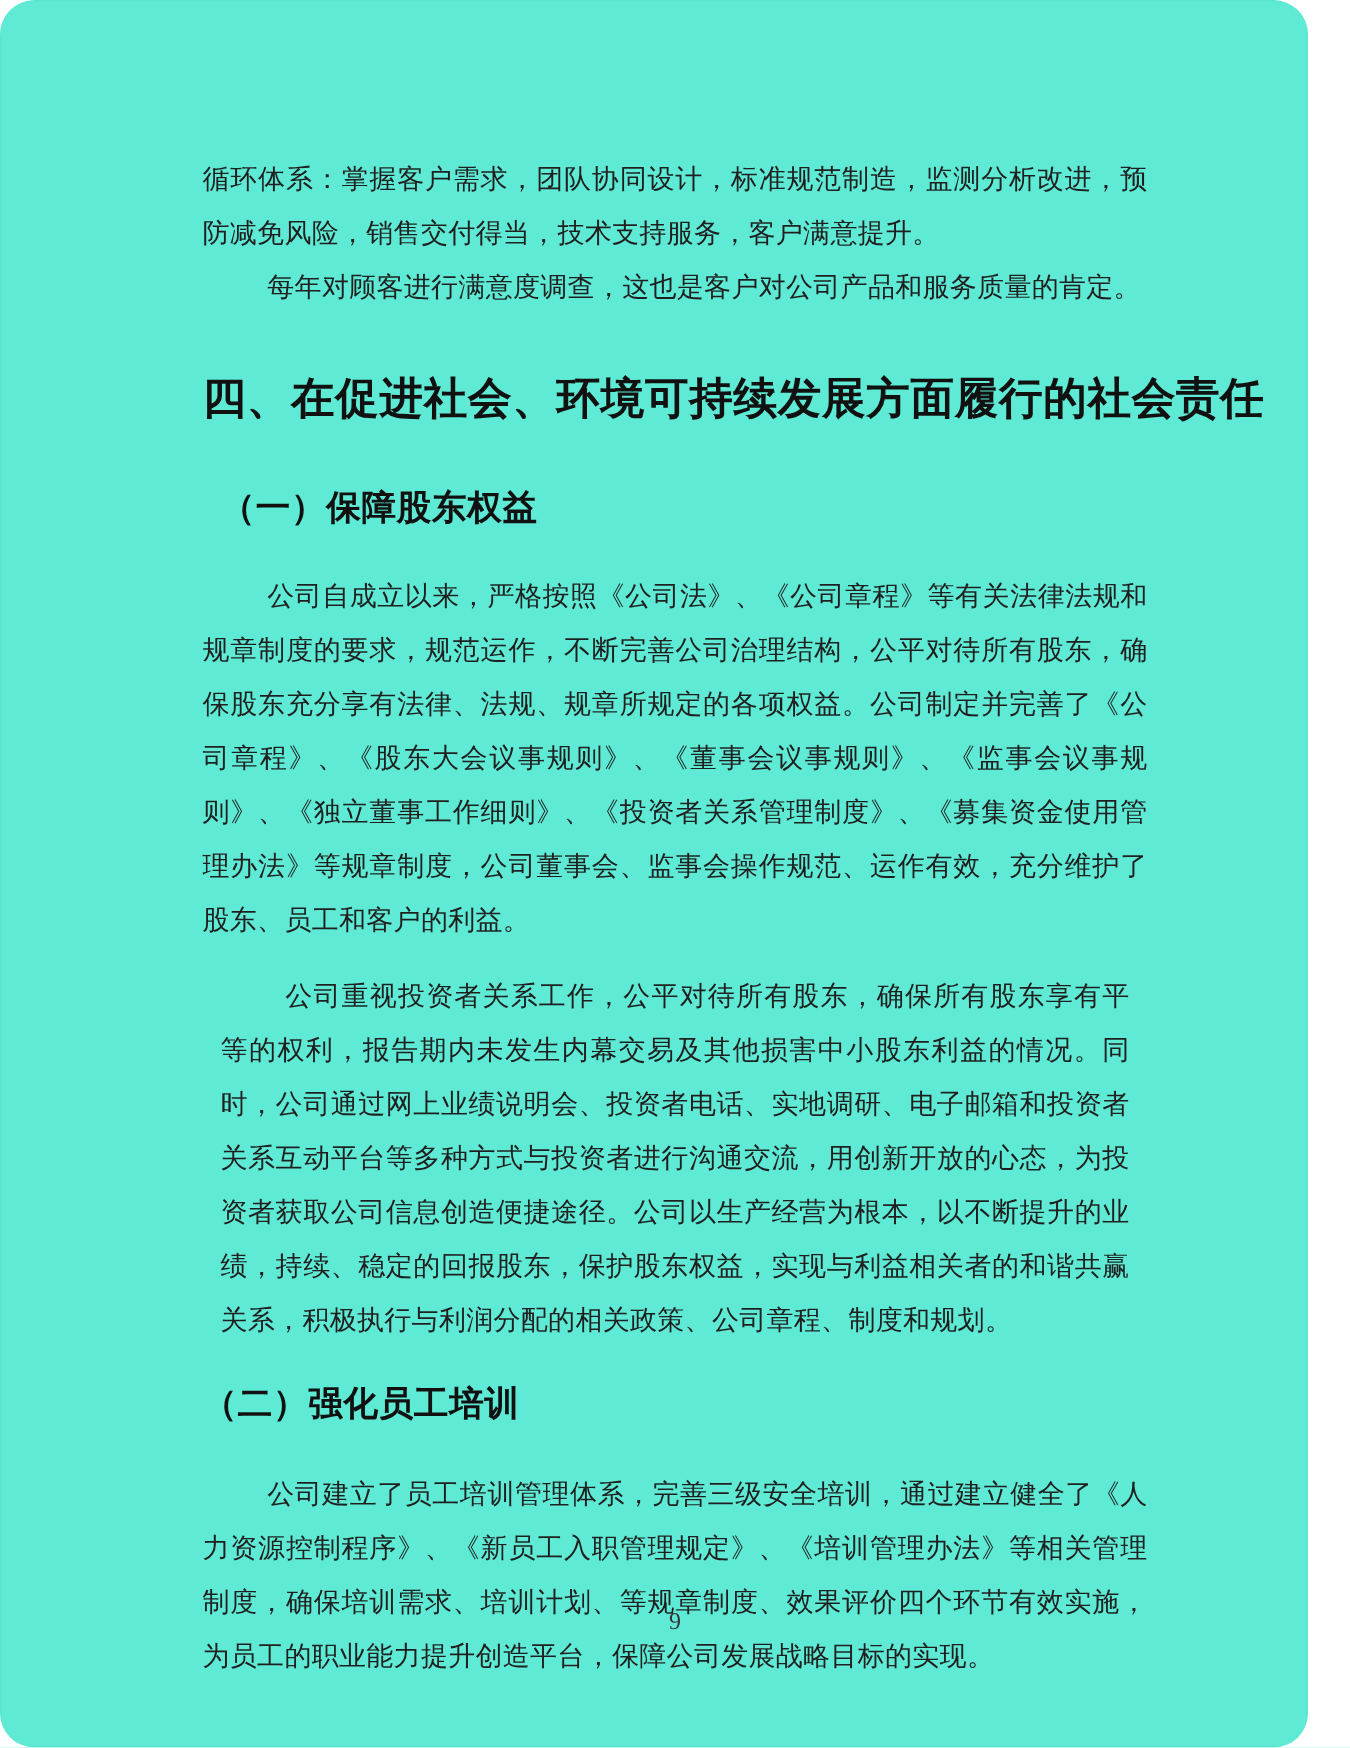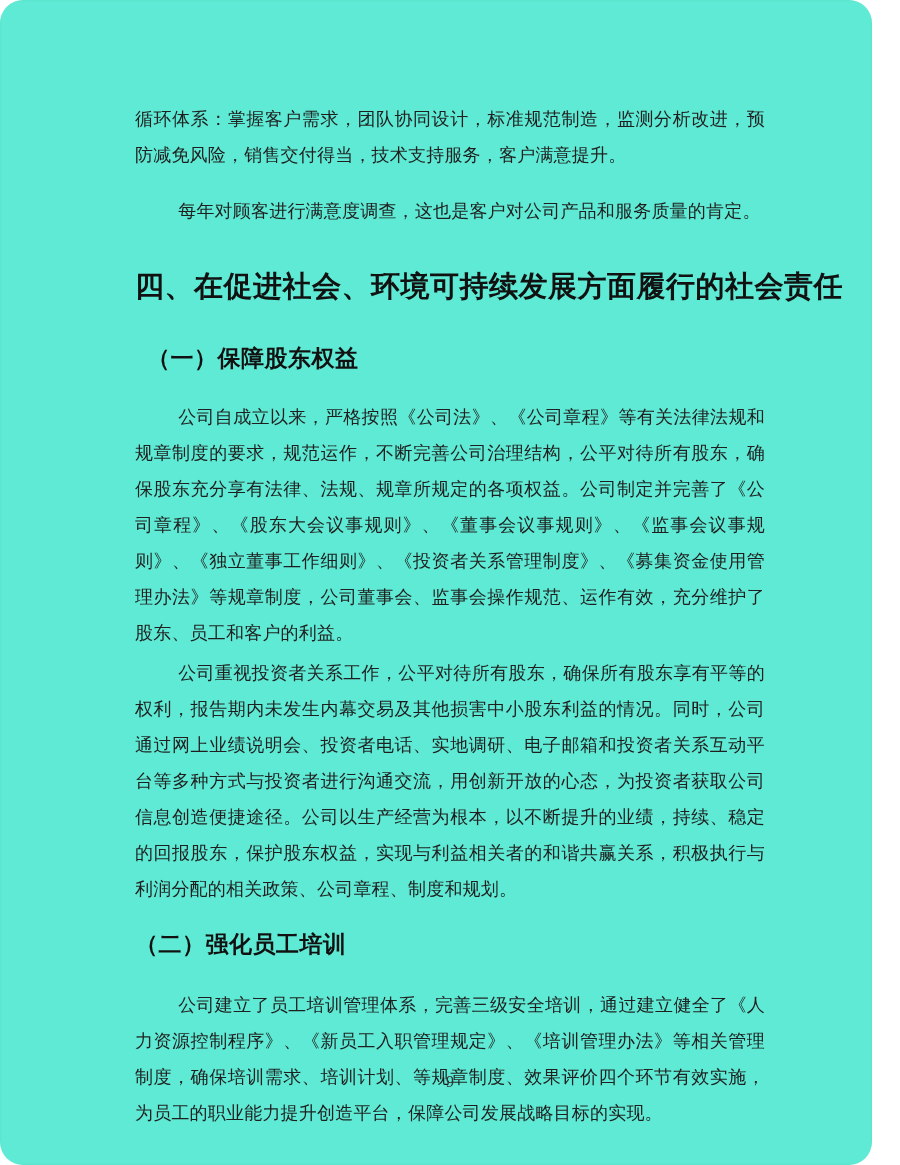--- a/index.html
+++ b/index.html
@@ -34,21 +34,20 @@
   .body-par {
     margin: 0;
     font-size: 18px;
     line-height: 36px;
     text-align: justify;
     letter-spacing: 0.2px;
     color: #1f1f1f;
   }
   .indent {
     text-indent: 2.4em;
-    margin-top: 20px;
   }
   .h1 {
     margin: 34px 0 0 0;
     font-family: "Liberation Sans", "DejaVu Sans", sans-serif;
     font-weight: bold;
     font-size: 29px;
     line-height: 46px;
     color: #111111;
     letter-spacing: 0.5px;
     white-space: nowrap;
@@ -56,22 +55,22 @@
   .h2 {
     font-family: "Liberation Sans", "DejaVu Sans", sans-serif;
     font-weight: bold;
     font-size: 23px;
     line-height: 38px;
     color: #111111;
     letter-spacing: 0.5px;
   }
   .h2-one { margin: 30px 0 0 12px; }
   .h2-two { margin: 18px 0 0 0; }
-  .par-a { margin: 22px 0 4px 0; }
-  .par-b { margin: 0; }
+  .par-a { margin: 22px 0 15px 0; }
+  .par-b { margin: 12px; }
   .par-c { margin: 24px 0 0 0; }
   .page-footer {
     position: absolute;
     left: 0;
     top: 1072px;
     width: 900px;
     text-align: center;
     font-size: 16px;
     line-height: 20px;
     color: #333333;

